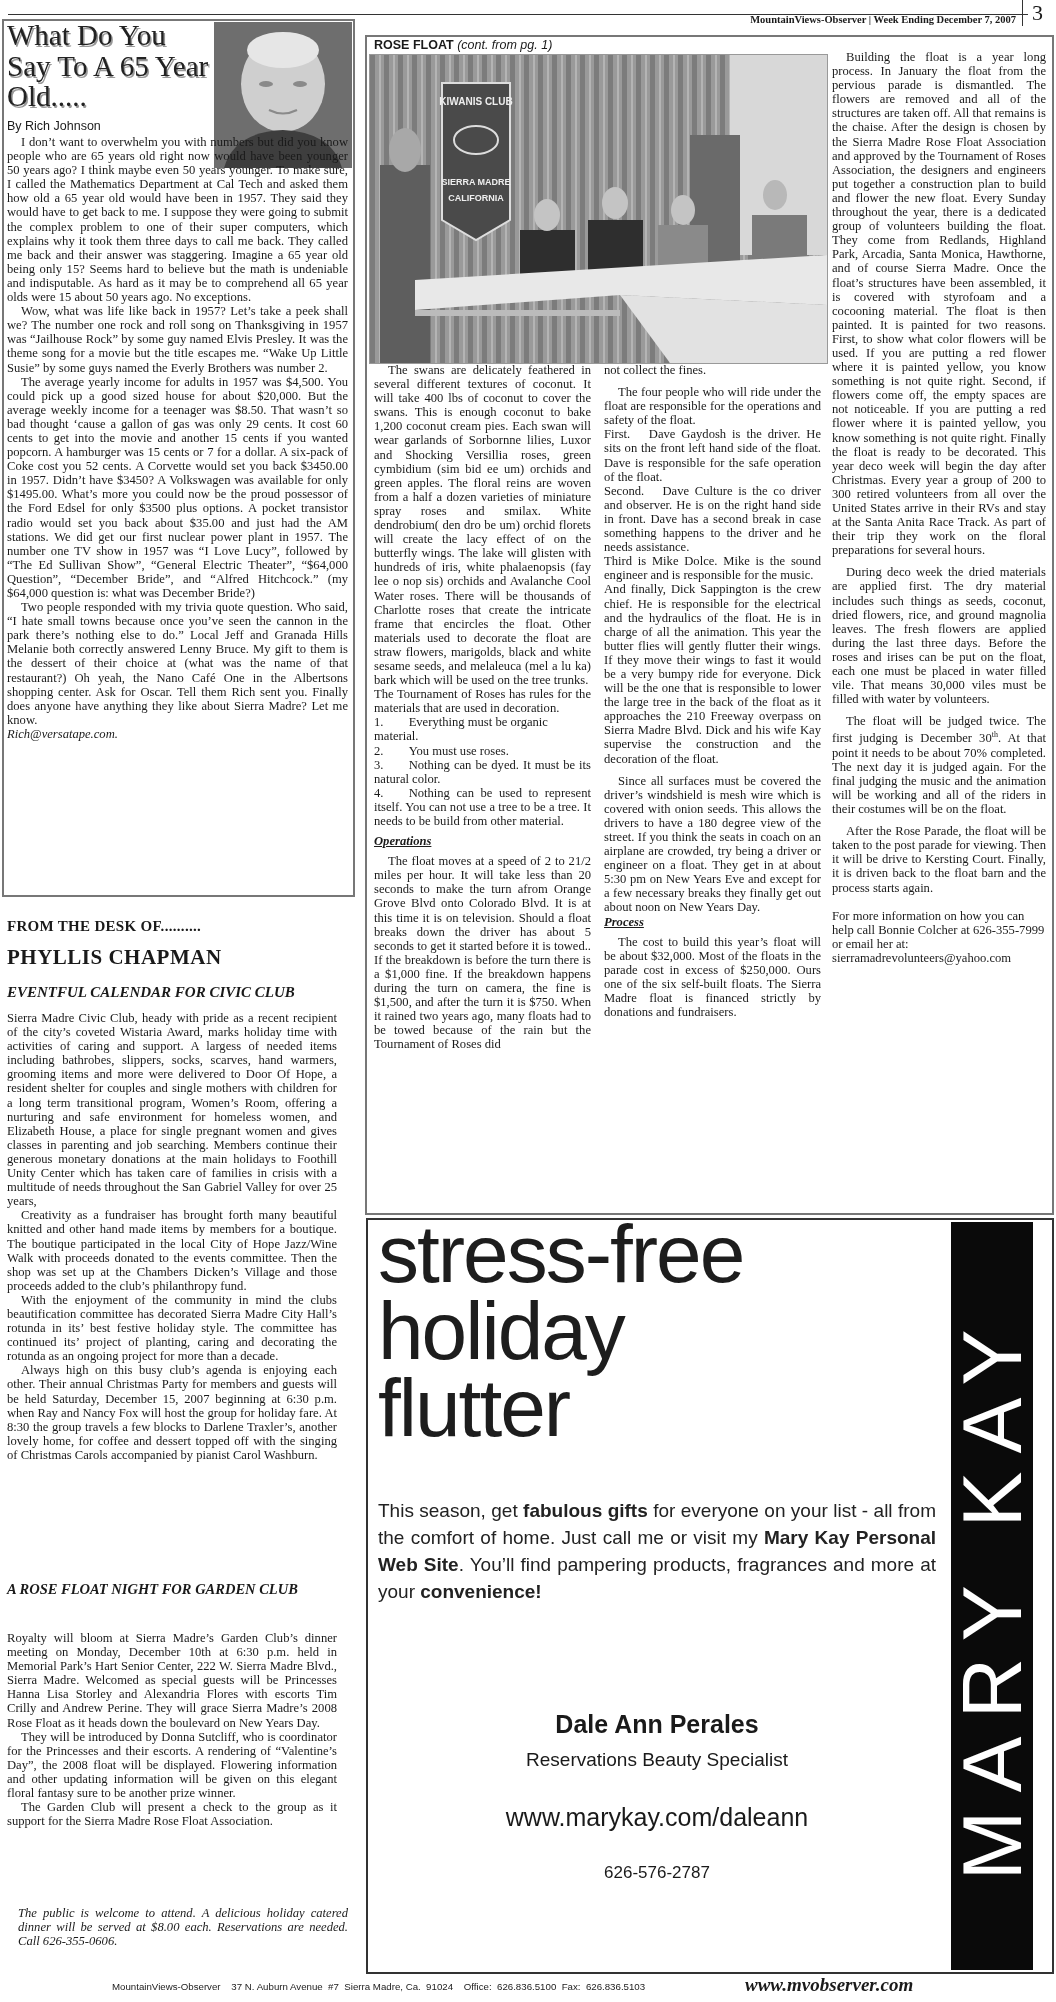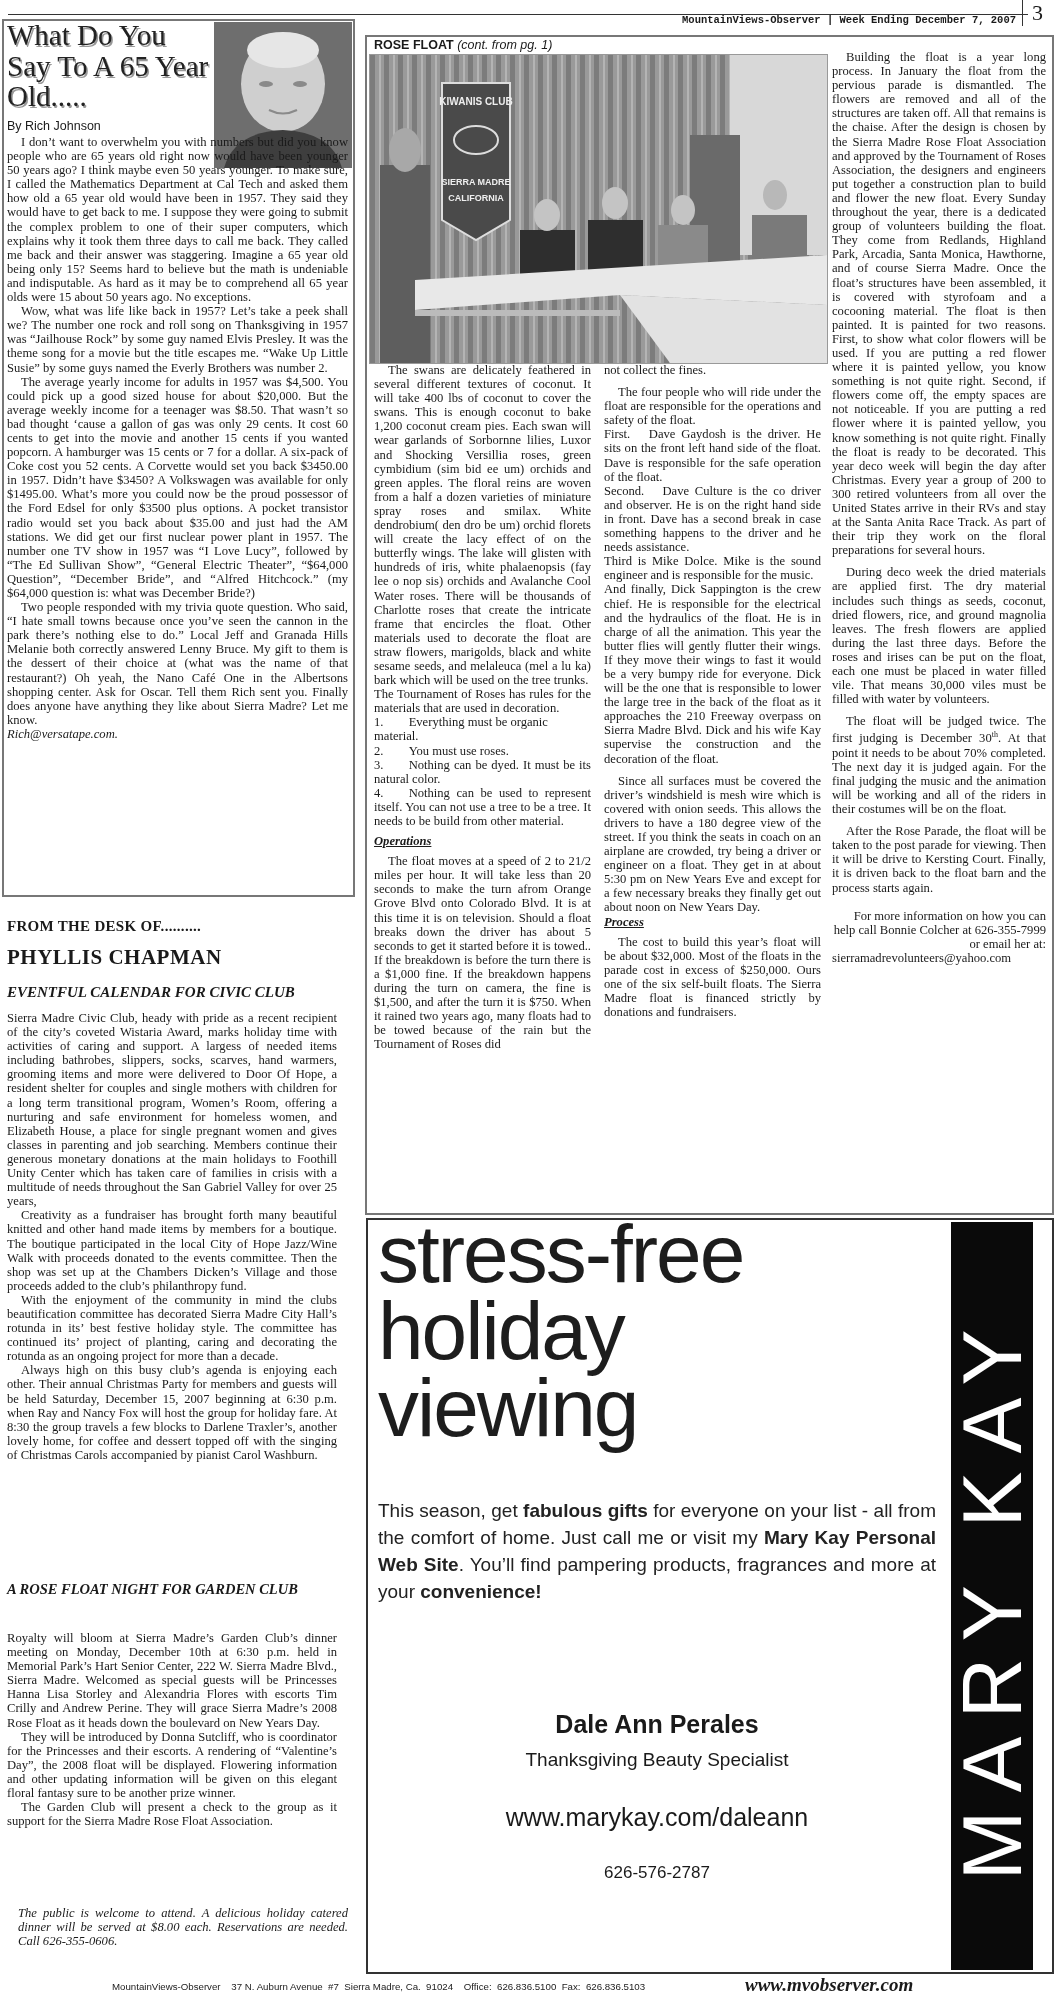--- a/index.html
+++ b/index.html
@@ -9,21 +9,21 @@
   .serif{font-family:"Liberation Serif","DejaVu Serif",serif;}
   .body-text{font-size:12.6px;line-height:14.1px;text-align:justify;hyphens:none;}
   .body-text p{margin:0;}
   .indent{text-indent:14px;}
   .gap{margin-top:8px !important;}
 
   
   #topline{left:8px;top:14px;width:1020px;height:1px;background:#333;}
   #pagenum-rule{left:1022px;top:0;width:1px;height:26px;background:#333;}
   #pagenum{left:1032px;top:0;font-size:22px;font-family:"Liberation Serif",serif;}
-  #masthead{left:600px;top:14px;width:416px;text-align:right;font-size:10.5px;font-weight:bold;font-family:Liberation Mono, monospace;}
+  #masthead{left:600px;top:14px;width:416px;text-align:right;font-size:10.5px;font-weight:bold;font-family:Liberation Serif, serif;}
 
   
   #left-box{left:2px;top:19px;width:353px;height:878px;border:2px solid #777;box-sizing:border-box;}
   #col-title{left:7px;top:20px;width:205px;font-size:29px;line-height:30.5px;color:#222;
              text-shadow:1.5px 1.5px 0 #999;}
   #photo-rich{left:214px;top:22px;width:138px;height:146px;background:linear-gradient(160deg,#8c8c8c 0%,#5a5a5a 45%,#3c3c3c 100%);overflow:hidden;}
   #byline{left:7px;top:119px;font-size:12.5px;font-family:"Liberation Sans",sans-serif;}
   #rich-body{left:7px;top:135px;width:341px;}
 
   
@@ -168,33 +168,33 @@
   <p class="indent gap">Since all surfaces must be covered the driver’s windshield is mesh wire which is covered with onion seeds. This allows the drivers to have a 180 degree view of the street. If you think the seats in coach on an airplane are crowded, try being a driver or engineer on a float. They get in at about 5:30 pm on New Years Eve and except for a few necessary breaks they finally get out about noon on New Years Day.</p>
   <p class="sub-head" style="margin-top:0 !important;">Process</p>
   <p class="indent">The cost to build this year’s float will be about $32,000. Most of the floats in the parade cost in excess of $250,000.  Ours one of the six self-built floats. The Sierra Madre float is financed strictly by donations and fundraisers.</p>
 </div>
 
 <div class="abs body-text" id="rose-col3">
   <p class="indent">Building the float is a year long process.  In January the float from the pervious parade is dismantled. The flowers are removed and all of the structures are taken off.  All that remains is the chaise.  After the design is chosen by the Sierra Madre Rose Float Association and approved by the Tournament of Roses Association, the designers and engineers put together a construction plan to build and flower the new float.  Every Sunday throughout the year, there is a dedicated group of volunteers building the float. They come from Redlands, Highland Park, Arcadia, Santa Monica, Hawthorne, and of course Sierra Madre. Once the float’s structures have been assembled, it is covered with styrofoam and a cocooning material. The float is then painted. It is painted for two reasons.  First, to show what color flowers will be used. If you are putting a red flower where it is painted yellow, you know something is not quite right. Second, if flowers come off, the empty spaces are not noticeable. If you are putting a red flower where it is painted yellow, you know something is not quite right. Finally the float is ready to be decorated.  This year deco week will begin the day after Christmas. Every year a group of 200 to 300 retired volunteers from all over the United States arrive in their RVs and stay at the Santa Anita Race Track. As part of their trip they work on the floral preparations for several hours.</p>
   <p class="indent gap">During deco week the dried materials are applied first.  The dry material includes such things as seeds, coconut, dried flowers, rice, and ground magnolia leaves.  The fresh flowers are applied during the last three days. Before the roses and irises can be put on the float, each one must be placed in water filled vile. That means 30,000 viles must be filled with water by volunteers.</p>
   <p class="indent gap"><span>The float will be judged twice. The first judging is December 30</span><sup style="font-size:8px;">th</sup><span>. At that point it needs to be about 70% completed.  The next day it is judged again. For the final judging the music and the animation will be working and all of the riders in their costumes will be on the float.</span></p>
   <p class="indent gap">After the Rose Parade, the float will be taken to the post parade for viewing.  Then it will be drive to Kersting Court. Finally, it is driven back to the float barn and the process starts again.</p>
-  <p class="gap" style="margin-top:14px !important;text-align:right;">For more information on how you can help call Bonnie Colcher at 626-355-7999 or email her at:</p>
+  <p class="gap" style="margin-top:14px !important;text-align:left;">For more information on how you can help call Bonnie Colcher at 626-355-7999 or email her at:</p>
   <p style="text-align:left;">sierramadrevolunteers@yahoo.com</p>
 </div>
 
 <div class="abs" id="ad-box"></div>
 <div class="abs" id="ad-headline">
   <div>stress-free</div>
   <div>holiday</div>
-  <div>viewing</div>
+  <div>flutter</div>
 </div>
 <div class="abs" id="ad-copy"><span>This season, get </span><b>fabulous gifts</b><span> for everyone on your list - all from the comfort of home.  Just call me or visit my </span><b>Mary Kay Personal Web Site</b><span>.  You’ll find pampering products, fragrances and more at your </span><b>convenience!</b></div>
 <div class="abs" id="ad-name">Dale Ann Perales</div>
-<div class="abs" id="ad-title">Thanksgiving Beauty Specialist</div>
+<div class="abs" id="ad-title">Reservations Beauty Specialist</div>
 <div class="abs" id="ad-url">www.marykay.com/daleann</div>
 <div class="abs" id="ad-phone">626-576-2787</div>
 <div class="abs" id="ad-brand-bar">
   <div id="ad-brand">MARY KAY</div>
 </div>
 
 <div class="abs" id="footer-info">MountainViews-Observer    37 N. Auburn Avenue  #7  Sierra Madre, Ca.  91024    Office:  626.836.5100  Fax:  626.836.5103</div>
 <div class="abs" id="footer-url">www.mvobserver.com</div>
 
 </body></html>

